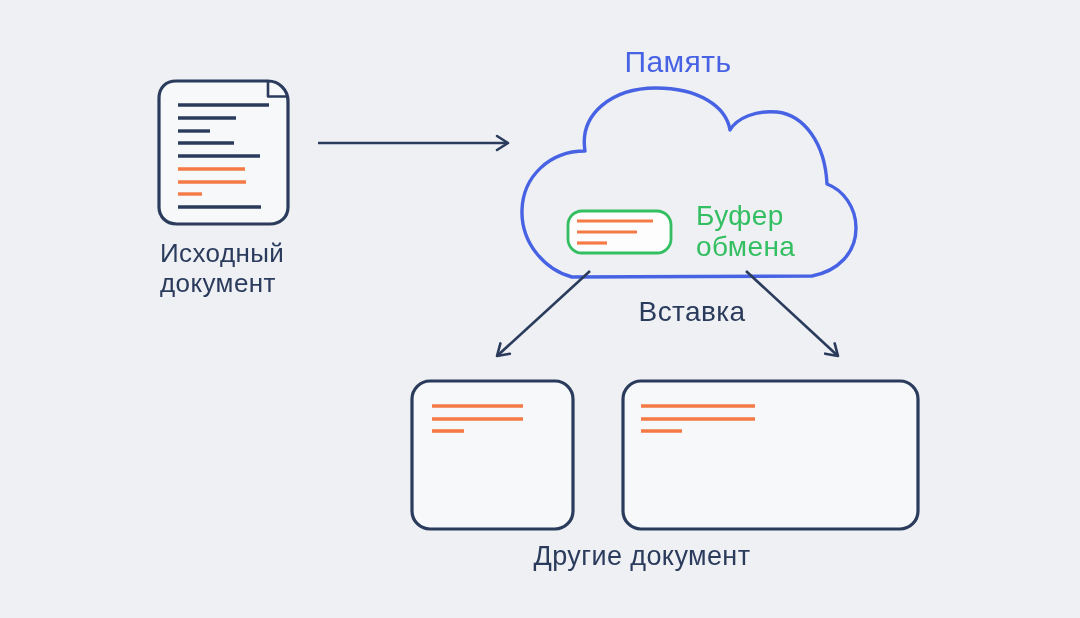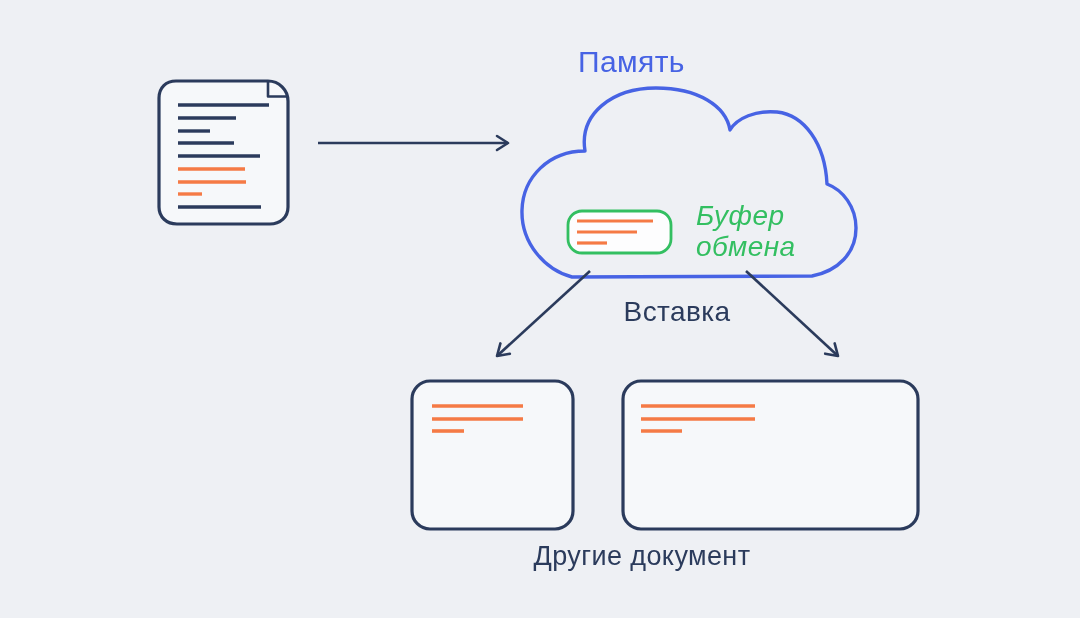--- a/index.html
+++ b/index.html
@@ -16,23 +16,23 @@
     position:absolute;
     white-space:pre-line;
     letter-spacing:0.4px;
     line-height:1.16;
   }
   .lbl-navy  { color: var(--navy,  #2b3b5c); }
   .lbl-blue  { color: var(--blue,  #4763e4); }
   .lbl-green { color: var(--green, #33bf61); }
 
   .lbl-copy      { left:318px; top:107px;  font-size:26px; }
-  .lbl-memory    { left:578px; top:45px;   width:200px; text-align:left; font-size:30px; }
-  .lbl-clipboard { left:696px; top:200px;  font-size:28px; line-height:31px;font-style:italic; }
-  .lbl-paste     { left:577px; top:296px;  width:200px; text-align:center; font-size:28px; }
+  .lbl-memory    { left:578px; top:45px;   width:200px; text-align:center; font-size:30px; }
+  .lbl-clipboard { left:696px; top:200px;  font-size:28px; line-height:31px; }
+  .lbl-paste     { left:592px; top:296px;  width:200px; text-align:center; font-size:28px; }
   .lbl-source    { left:160px; top:238px;  font-size:26px; line-height:30px; }
   .lbl-programs  { left:492px; top:541px;  width:300px; text-align:center; font-size:27px; }
 
   .stroke-navy   { stroke: var(--navy,  #2b3b5c); }
   .stroke-blue   { stroke: var(--blue,  #4763e4); }
   .stroke-green  { stroke: var(--green, #33bf61); }
   .stroke-orange { stroke: var(--orange,#f57a45); }
   .fill-panel    { fill: var(--panel, #f6f8fa); }
   .fill-white    { fill: var(--white, #ffffff); }
   .no-fill       { fill:none; }
@@ -110,15 +110,17 @@
   </svg>
 
 
   <div class="label lbl-blue lbl-memory">Память</div>
 
   <div class="label lbl-green lbl-clipboard">Буфер
 обмена</div>
 
   <div class="label lbl-navy lbl-paste">Вставка</div>
 
+  <div class="label lbl-navy lbl-source">Исходный
+документ</div>
 
   <div class="label lbl-navy lbl-programs">Другие документ</div>
 </div>
 
 </body></html>

